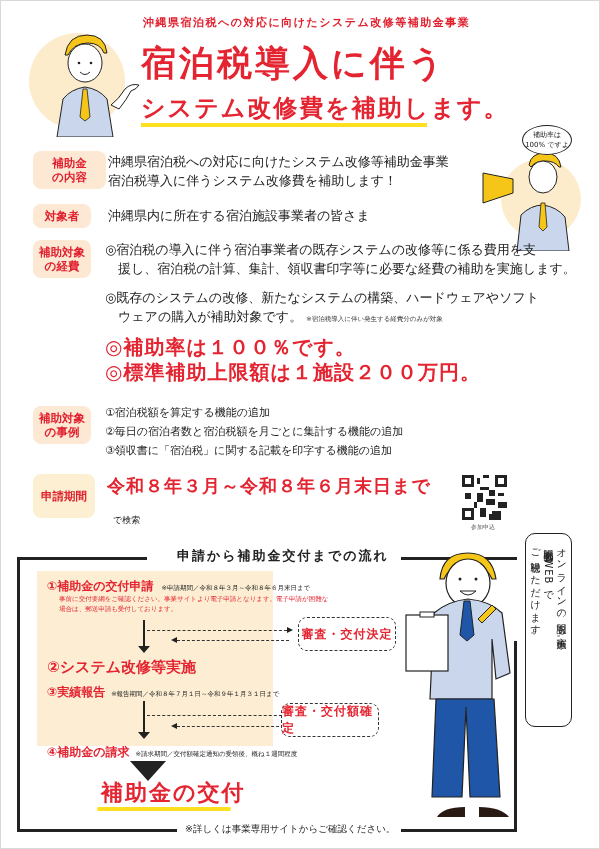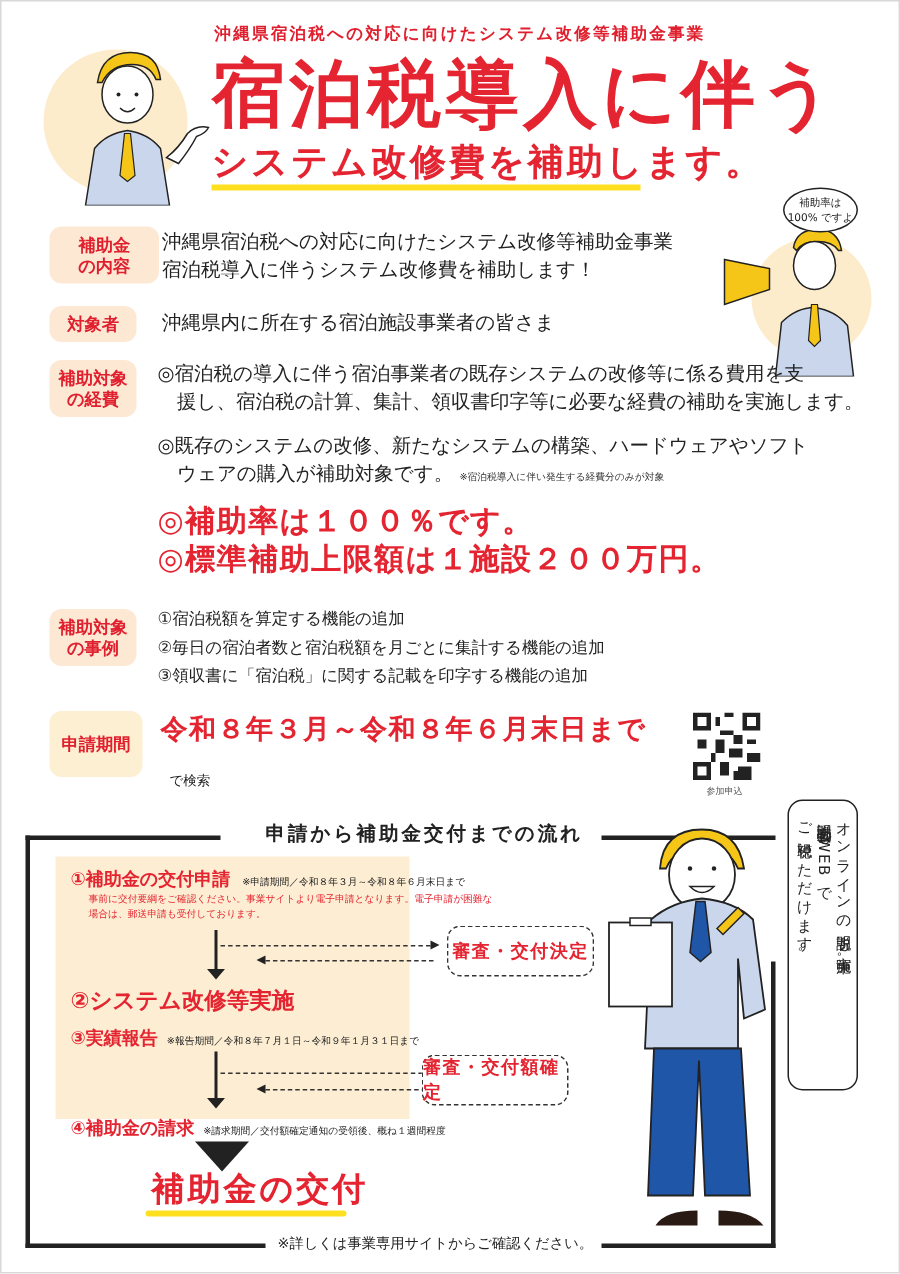--- a/index.html
+++ b/index.html
@@ -1,20 +1,20 @@
 <!DOCTYPE html>
 <html><head>
 <meta charset="utf-8">
 <style>
   html,body{margin:0;padding:0;}
   body{width:600px;height:849px;background:#fff;font-family:"DejaVu Sans",sans-serif;color:#222;position:relative;overflow:hidden;}
   .page{position:absolute;left:0;top:0;width:598px;height:847px;border:1px solid #d8d8d8;}
   .abs{position:absolute;}
   .sub-top{left:142px;top:14px;font-size:11px;font-weight:bold;color:#e0202e;letter-spacing:1.5px;}
-  .title1{left:140px;top:34px;font-size:49px;font-weight:bold;color:#e42531;letter-spacing:3px;line-height:56px;}
+  .title1{left:140px;top:34px;font-size:35px;font-weight:bold;color:#e42531;letter-spacing:3px;line-height:56px;}
   .title2{left:140px;top:92px;font-size:24px;font-weight:bold;color:#e42531;letter-spacing:2px;line-height:30px;}
   .title-underline{left:140px;top:122px;width:286px;height:4px;background:#ffe020;}
   .avatar-circle{border-radius:50%;background:#fdeccb;}
   .label{background:#fde8d4;border-radius:8px;color:#e0202e;font-size:11.5px;font-weight:bold;text-align:center;line-height:14px;display:flex;align-items:center;justify-content:center;}
   .label.yellow{background:#fdf0d2;}
   .body-text{font-size:13px;line-height:19px;color:#222;}
   .note-sm{font-size:6.5px;color:#333;}
   .big-red{font-size:20px;font-weight:bold;color:#e42531;letter-spacing:1px;line-height:27px;}
   .bubble{border:1.2px solid #222;border-radius:50%;background:#fff;font-size:7px;text-align:center;line-height:10px;}
   .flow-topline{height:3px;background:#222;}

